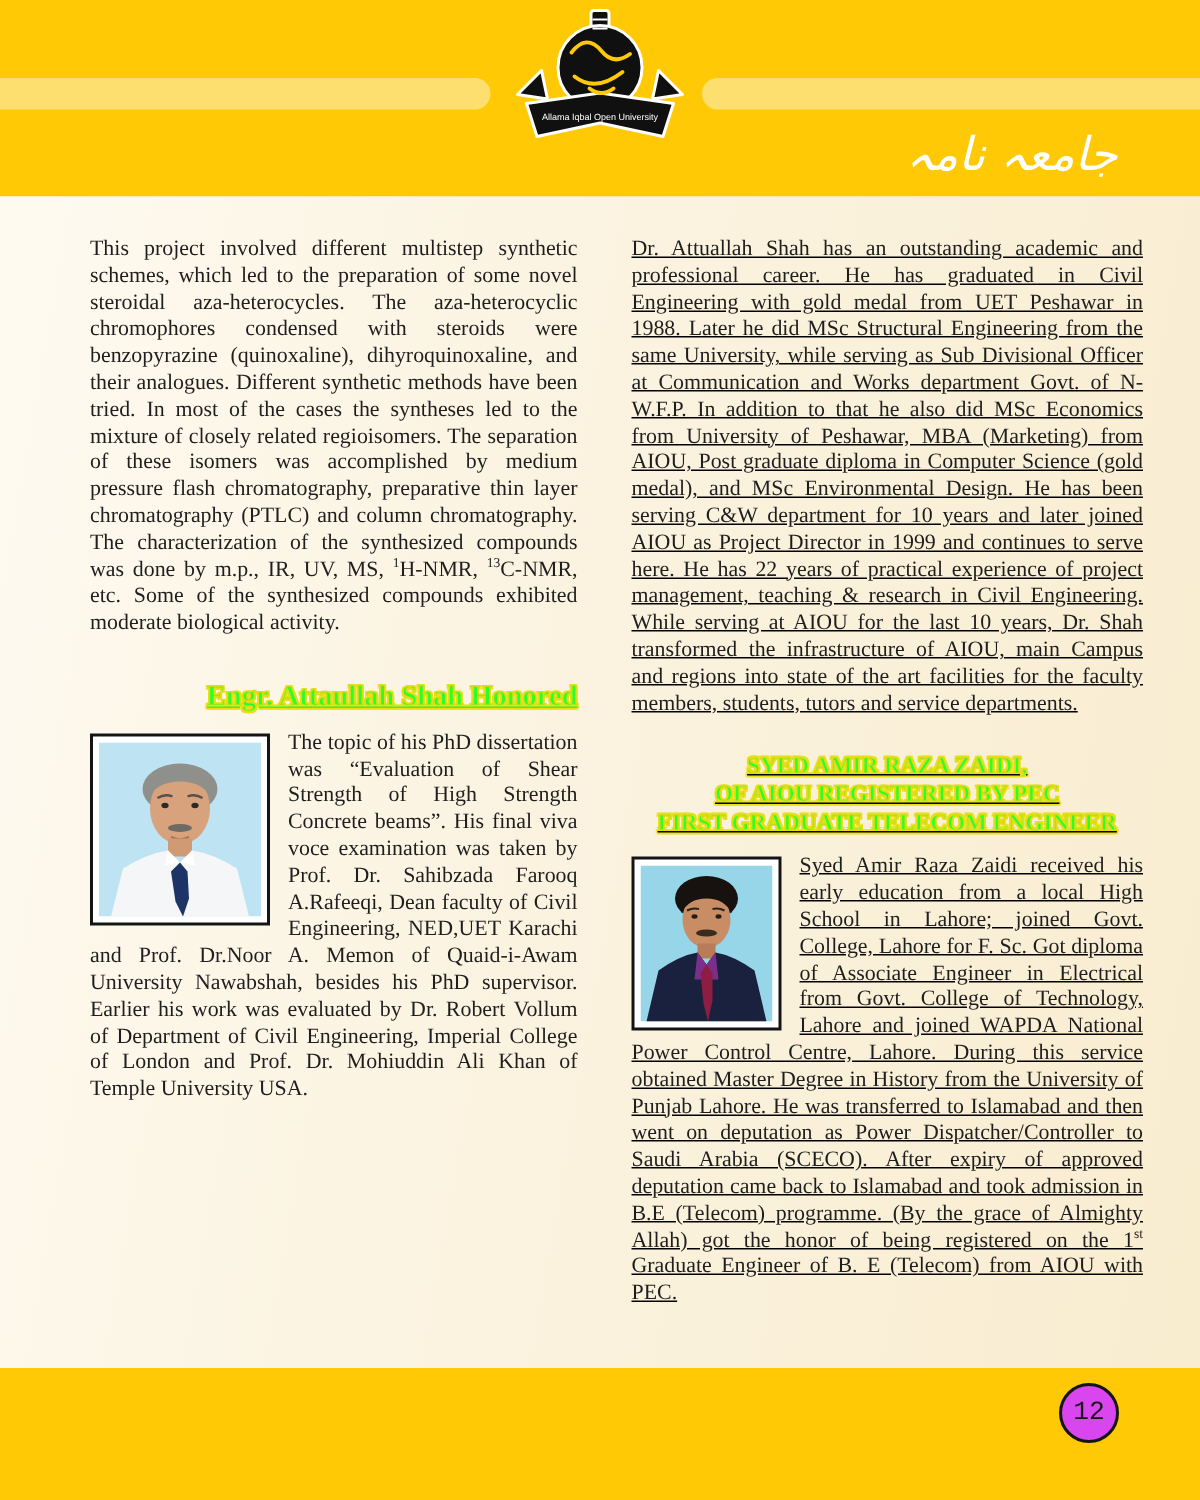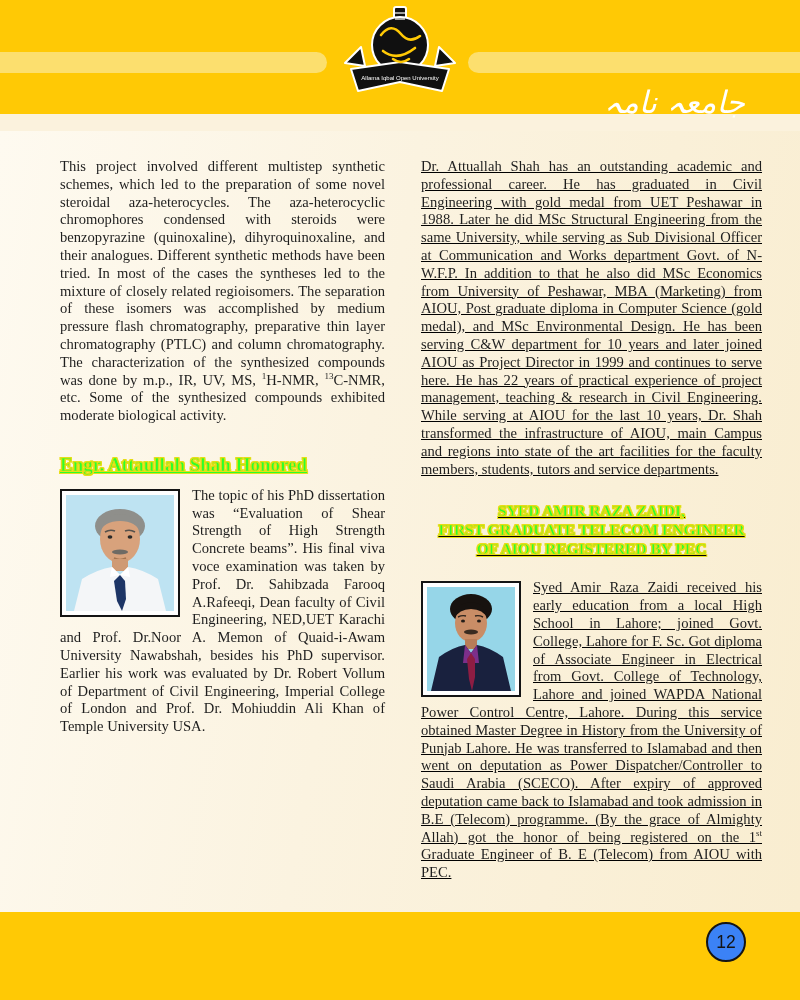--- a/index.html
+++ b/index.html
@@ -3,21 +3,21 @@
 <meta charset="utf-8">
 <style>
   html,body { margin:0; padding:0; }
   body {
     width:800px; height:1000px; position:relative; overflow:hidden;
     background:#fbf2dd;
     font-family:"Liberation Serif","DejaVu Serif",serif;
   }
 
   
-  .top-band { position:absolute; top:0; left:0; width:800px; height:114px; background:#FFC905; }
+  .top-band { position:absolute; top:0; left:0; width:800px; height:131px; background:#FFC905; }
   .stripe { position:absolute; top:52px; height:21px; background:#FCDF6E; }
   .stripe-left  { left:0; width:327px; border-radius:0 11px 11px 0; }
   .stripe-right { left:468px; right:0; border-radius:11px 0 0 11px; }
   .logo { position:absolute; left:343px; top:5px; width:114px; height:104px; }
   .urdu-title {
     position:absolute; right:55px; top:84px;
     color:#ffffff; font-size:31px; font-style:italic;
     font-family:"DejaVu Sans",sans-serif;
   }
 
@@ -36,39 +36,39 @@
   }
   sup { font-size:0.62em; line-height:0; vertical-align:super; }
 
   .h-green {
     font-weight:bold; color:#2BFF2B;
     -webkit-text-stroke:0.7px #E3DC15;
     text-shadow:1px 0 #E8DF1A,-1px 0 #E8DF1A,0 1px #E8DF1A,0 -1px #E8DF1A,
                 1px 1px #E8DF1A,-1px -1px #E8DF1A,1px -1px #E8DF1A,-1px 1px #E8DF1A;
   }
   .heading1 {
-    text-align:left; font-size:19px; margin:31px 0 13px;
+    text-align:right; font-size:19px; margin:31px 0 13px;
     text-decoration:underline; text-decoration-color:#2BFF2B;
   }
-  .heading2 { text-align:center; font-size:15.5px; line-height:19px; margin:23px 0 21px; }
+  .heading2 { text-align:center; font-size:15.5px; line-height:19px; margin:23px 0 11px; }
   .heading2 div { display:block; }
 
   .photo {
     float:left; background:#ffffff; border:2px solid #141414;
     padding:4px; margin:2px 12px 3px 0;
   }
   .photo svg { display:block; }
 
   
   .bottom-band { position:absolute; left:0; bottom:0; width:800px; height:88px; background:#FFC905; }
   .page-circle {
     position:absolute; left:706px; top:10px; width:36px; height:36px;
-    border-radius:50%; background:#3b82f6; border:2px solid #141414;
+    border-radius:50%; background:#d946ef; border:2px solid #141414;
     display:flex; align-items:center; justify-content:center;
-    font-family:Liberation Sans, sans-serif;
+    font-family:Liberation Mono, monospace;
     font-size:17.5px; color:#141414;
   }
 </style>
 </head>
 <body>
 
 <div class="top-band">
   <div class="stripe stripe-left"></div>
   <div class="stripe stripe-right"></div>
 
@@ -123,22 +123,22 @@
       </div>
 
       <p>The topic of his PhD dissertation was “Evaluation of Shear Strength of High Strength Concrete beams”. His final viva voce examination was taken by Prof. Dr. Sahibzada Farooq A.Rafeeqi, Dean faculty of Civil Engineering, NED,UET Karachi and Prof. Dr.Noor A. Memon of Quaid-i-Awam University Nawabshah, besides his PhD supervisor. Earlier his work was evaluated by Dr. Robert Vollum of Department of Civil Engineering, Imperial College of London and Prof. Dr. Mohiuddin Ali Khan of Temple University USA.</p>
     </div>
 
     <div class="col-right">
       <p>Dr. Attuallah Shah has an outstanding academic and professional career. He has graduated in Civil Engineering with gold medal from UET Peshawar in 1988. Later he did MSc Structural Engineering from the same University, while serving as Sub Divisional Officer at Communication and Works department Govt. of N-W.F.P.  In addition to that he also did MSc Economics from University of Peshawar, MBA (Marketing) from AIOU, Post graduate diploma in Computer Science (gold medal), and MSc Environmental Design.  He has been serving C&amp;W department for 10 years and later joined AIOU as Project Director in 1999 and continues to serve here. He has 22 years of practical experience of project management, teaching &amp; research in Civil Engineering. While serving at AIOU for the last 10 years, Dr. Shah transformed the infrastructure of AIOU, main Campus and regions into state of the art facilities for the faculty members, students, tutors and service departments.</p>
 
       <div class="h-green heading2">
         <div>SYED AMIR RAZA ZAIDI,</div>
+        <div>OF AIOU REGISTERED BY PEC</div>
         <div>FIRST GRADUATE TELECOM ENGINEER</div>
-        <div>OF AIOU REGISTERED BY PEC</div>
       </div>
 
       <div class="photo">
         <svg width="88" height="104" viewBox="0 0 88 104" xmlns="http://www.w3.org/2000/svg">
           <rect width="88" height="104" fill="#96D6E8"></rect>
           <ellipse cx="44" cy="22" rx="21" ry="15" fill="#17120f"></ellipse>
           <ellipse cx="44" cy="36" rx="16" ry="19" fill="#c98d66"></ellipse>
           <path d="M27,32 Q28,16 44,15 Q60,16 61,32 Q56,22 44,22 Q32,22 27,32 Z" fill="#17120f"></path>
           <ellipse cx="36" cy="34" rx="2" ry="1.5" fill="#241d18"></ellipse>
           <ellipse cx="52" cy="34" rx="2" ry="1.5" fill="#241d18"></ellipse>

